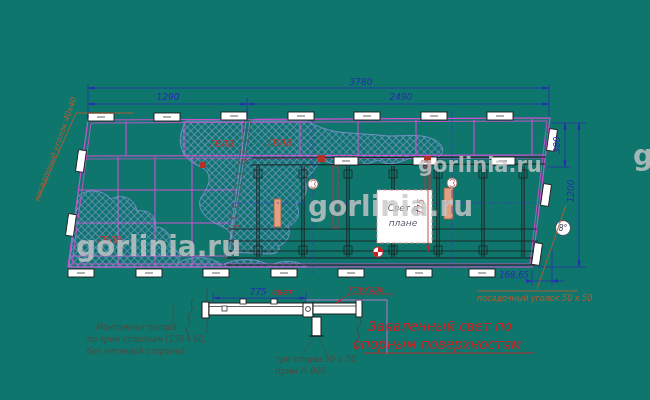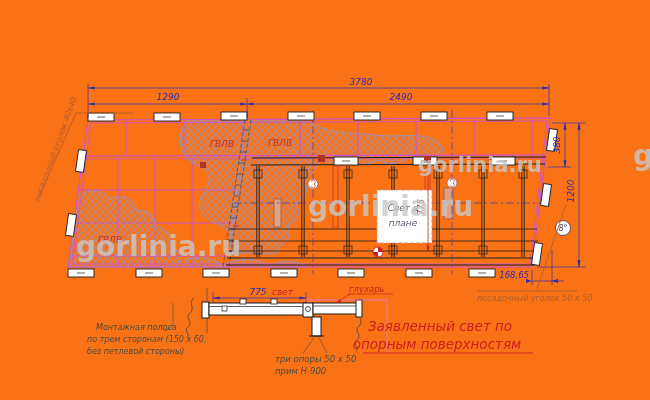--- a/index.html
+++ b/index.html
@@ -1,16 +1,16 @@
 <!DOCTYPE html>
 <html><head>
 <meta charset="utf-8">
 <style>
   html,body{margin:0;padding:0;background:#fff;}
-  .stage{width:650px;height:400px;position:relative;background:#f97316;overflow:hidden;
+  .stage{width:650px;height:400px;position:relative;background:#0f766e;overflow:hidden;
          font-family:"DejaVu Sans",sans-serif;}
   svg text{font-family:"DejaVu Sans",sans-serif;}
   .dim{fill:#2a2ab5;font-style:italic;font-size:9px;}
   .dimS{fill:#2a2ab5;font-style:italic;font-size:8.5px;}
   .redtx{fill:#c42323;}
   .panel{fill:#c03528;font-style:italic;font-size:9px;}
   .note{fill:#4c4a40;font-style:italic;font-size:8px;}
   .noteB{fill:#4c4a40;font-style:italic;font-size:8.5px;}
   .orange{fill:#b65c2e;font-style:italic;font-size:8px;}
   .declared{fill:#cc1f1f;font-style:italic;font-size:13.5px;}

